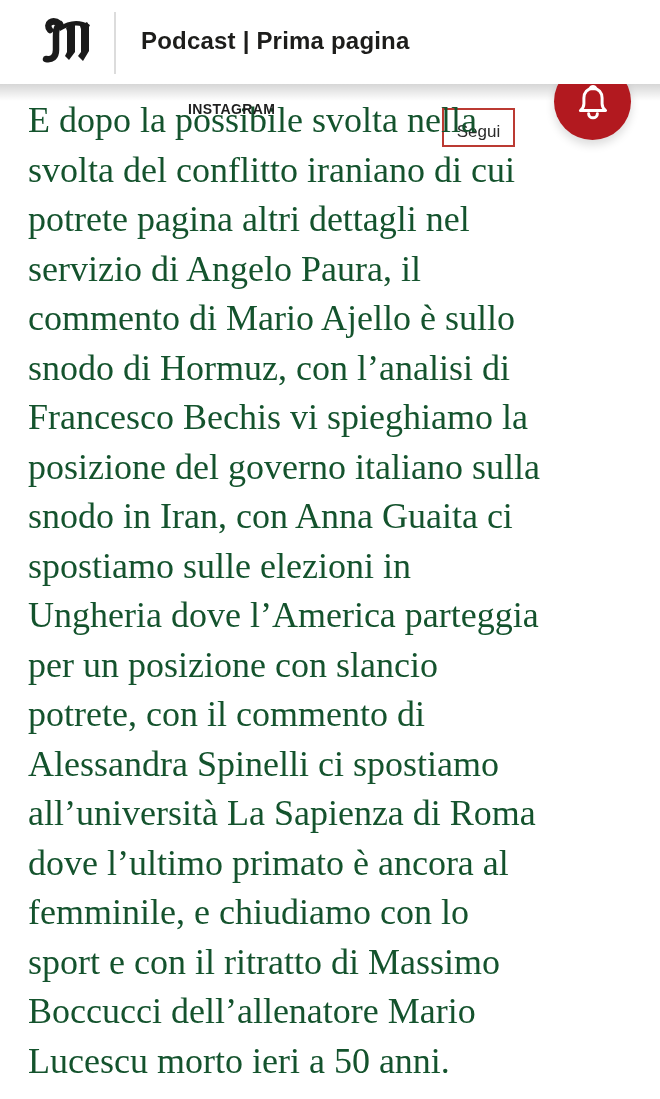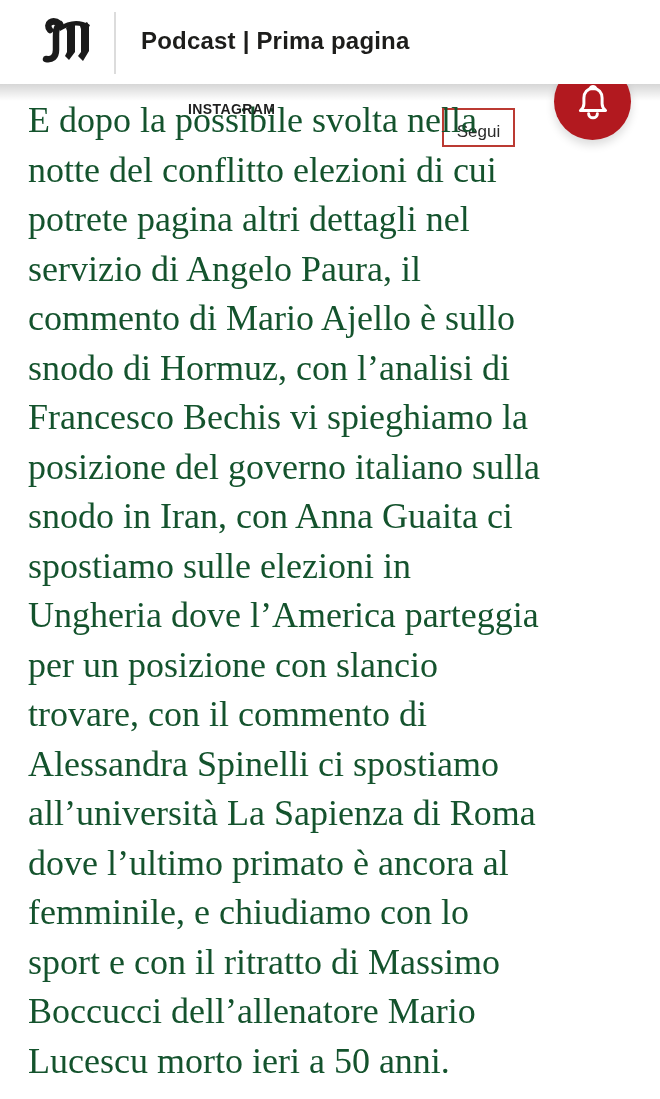--- a/index.html
+++ b/index.html
@@ -98,32 +98,32 @@
       <path d="M20.8 10.5 a3.4 3.4 0 0 1 6.4 0" fill="none" stroke="#ffffff" stroke-width="3.4" stroke-linecap="round"></path>
 
       <path d="M24 10.5 C17.4 10.5 13.6 15.6 13.6 21.5 L13.6 28 Q13.6 32.5 9.6 35.8 L38.4 35.8 Q34.4 32.5 34.4 28 L34.4 21.5 C34.4 15.6 30.6 10.5 24 10.5 Z" fill="none" stroke="#ffffff" stroke-width="3.4" stroke-linejoin="round"></path>
 
       <path d="M19 39.5 a5 4.6 0 0 0 10 0" fill="none" stroke="#ffffff" stroke-width="3.4" stroke-linecap="round"></path>
     </svg>
   </button>
 
   <main class="article">
     <div>E dopo la possibile svolta nella</div>
-    <div>notte del conflitto elezioni di cui</div>
+    <div>svolta del conflitto iraniano di cui</div>
     <div>potrete pagina altri dettagli nel</div>
     <div>servizio di Angelo Paura, il</div>
     <div>commento di Mario Ajello è sullo</div>
     <div>snodo di Hormuz, con l’analisi di</div>
     <div>Francesco Bechis vi spieghiamo la</div>
     <div>posizione del governo italiano sulla</div>
     <div>snodo in Iran, con Anna Guaita ci</div>
     <div>spostiamo sulle elezioni in</div>
     <div>Ungheria dove l’America parteggia</div>
     <div>per un posizione con slancio</div>
-    <div>trovare, con il commento di</div>
+    <div>potrete, con il commento di</div>
     <div>Alessandra Spinelli ci spostiamo</div>
     <div>all’università La Sapienza di Roma</div>
     <div>dove l’ultimo primato è ancora al</div>
     <div>femminile, e chiudiamo con lo</div>
     <div>sport e con il ritratto di Massimo</div>
     <div>Boccucci dell’allenatore Mario</div>
     <div>Lucescu morto ieri a 50 anni.</div>
   </main>
 
 </div>

